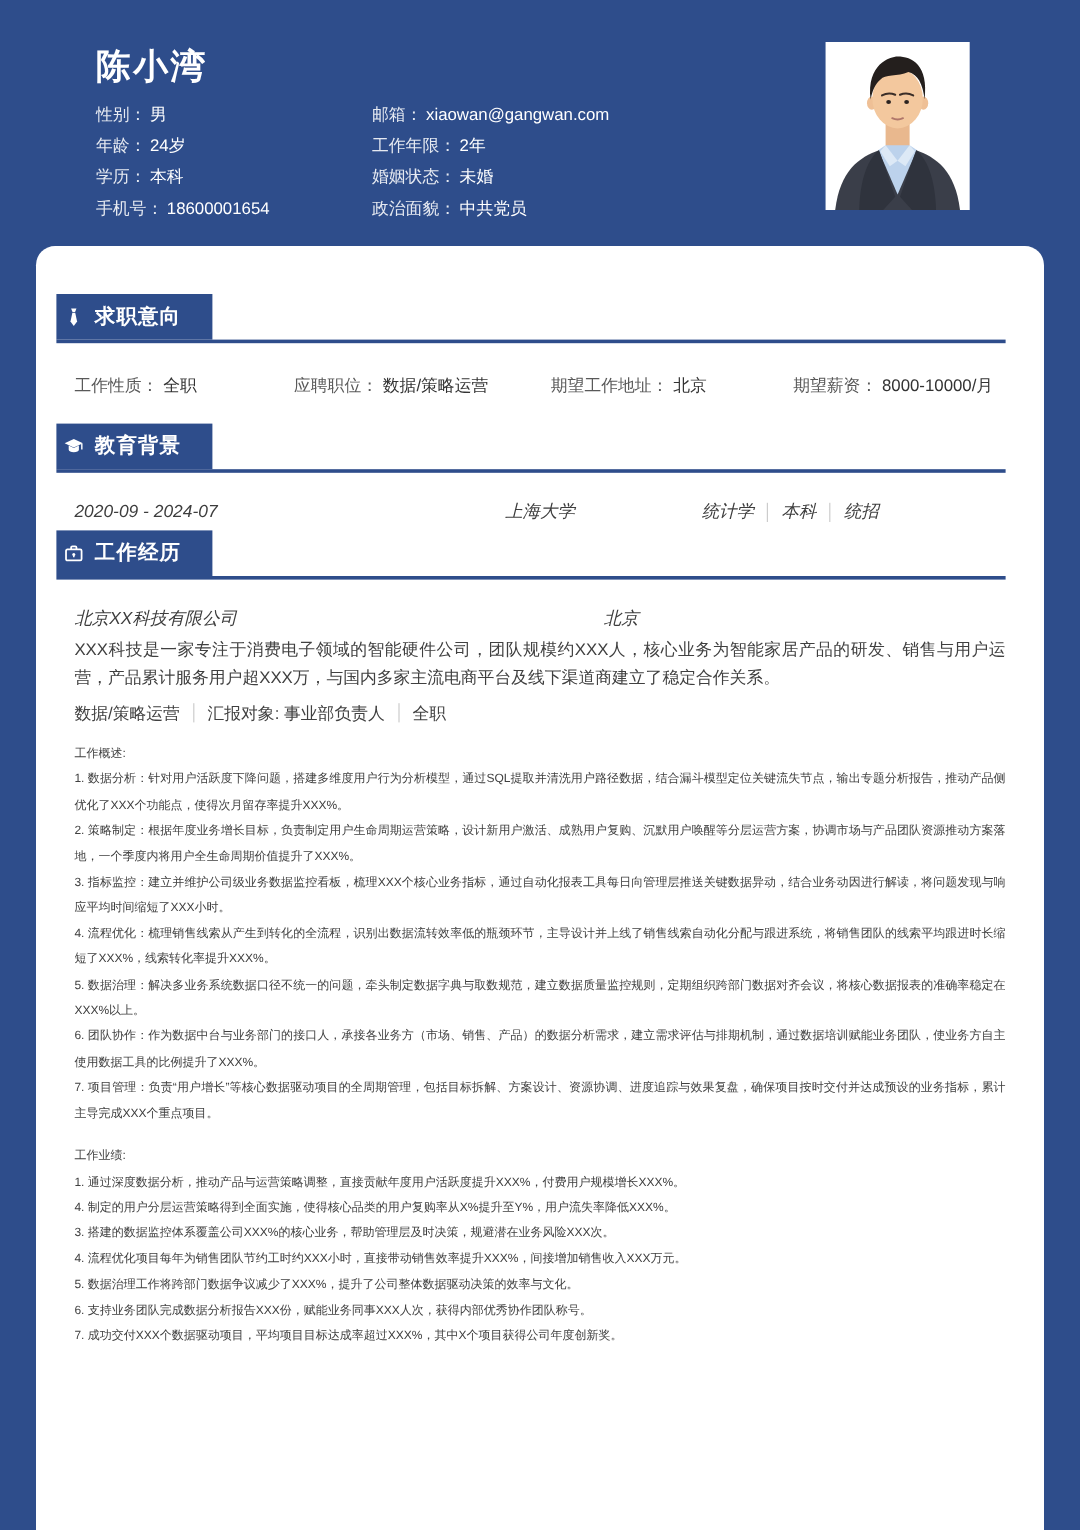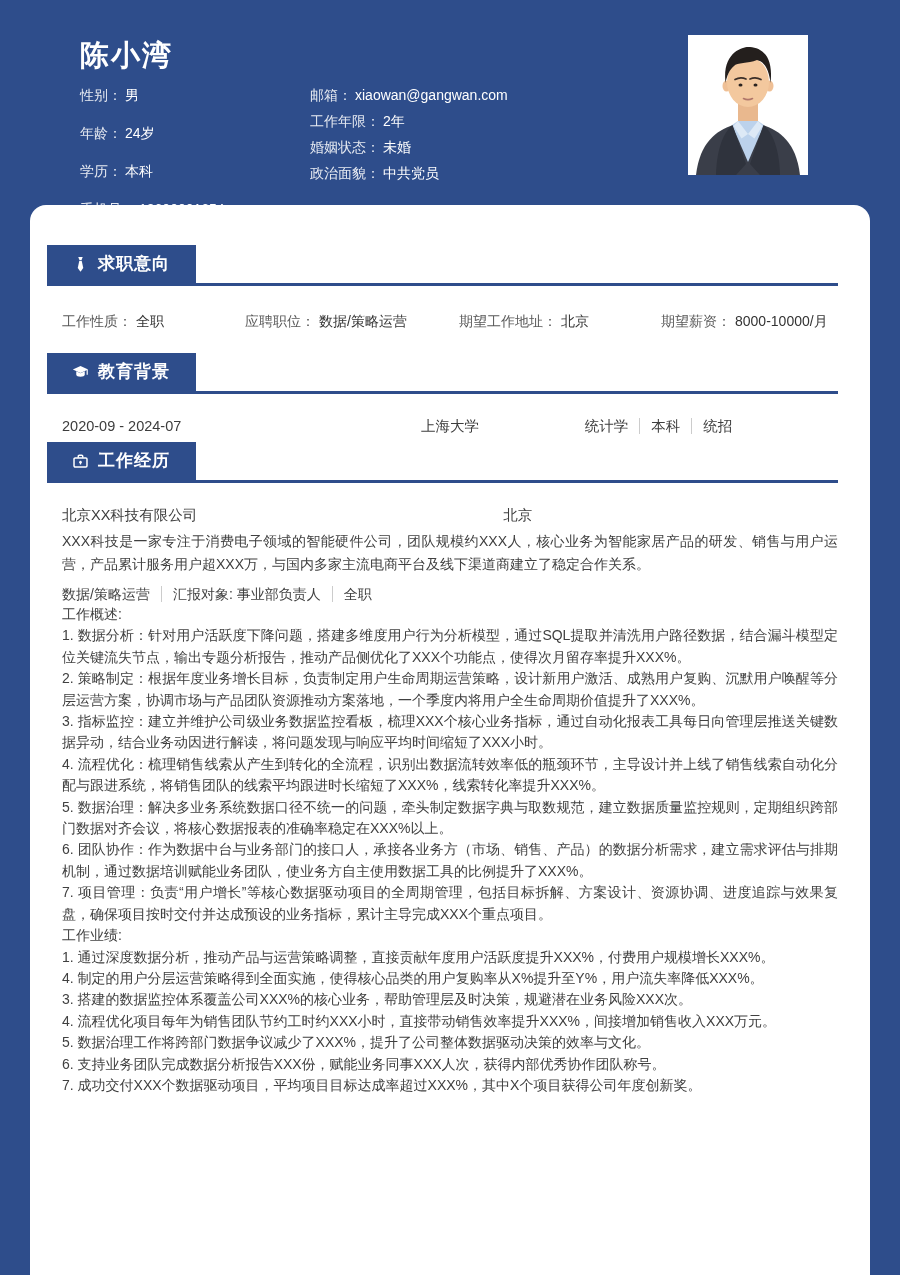--- a/index.html
+++ b/index.html
@@ -6,63 +6,63 @@
   body{
     width:900px;height:1275px;position:relative;overflow:hidden;
     background:#2e4d8b;
     font-family:"Liberation Sans","DejaVu Sans",sans-serif;
   }
   
   .top-header{position:absolute;top:0;left:0;right:0;height:181px;color:#fff;}
   .name{position:absolute;left:80px;top:36px;font-size:29px;font-weight:bold;letter-spacing:2px;}
   .info-cols{position:absolute;left:80px;top:82px;display:flex;font-size:14px;}
   .info-col{display:flex;flex-direction:column;}
-  .info-col.c1{width:230px;gap:12px;}
+  .info-col.c1{width:230px;}
   .info-row{height:26px;line-height:26px;white-space:nowrap;}
   .info-row .lbl{color:rgba(255,255,255,.88);}
   .info-row .val{color:#ffffff;margin-left:3px;}
   .photo{position:absolute;left:688px;top:35px;width:120px;height:140px;background:#fff;overflow:hidden;}
   .photo svg{display:block;}
   
   .card{
     position:absolute;left:30px;top:205px;width:840px;height:1070px;
     background:#ffffff;border-radius:16px 16px 0 0;
     padding:0 32px;box-sizing:border-box;overflow:hidden;
   }
   
   .sec-head{
     margin-left:-15px;border-bottom:3px solid #2e4d8b;line-height:0;
   }
   .sec-box{
     display:inline-flex;align-items:center;gap:9px;
     background:#2e4d8b;color:#fff;font-size:17px;font-weight:bold;
-    padding:9px 26px 9px 25px;line-height:20px;letter-spacing:1px;
+    padding:9px 26px 9px 6px;line-height:20px;letter-spacing:1px;
   }
   .sec-box svg{flex:0 0 auto;}
   .mt-sec1{margin-top:40px;}
   .mt-sec2{margin-top:22px;}
   .mt-sec3{margin-top:6px;}
   
   .intent-row{display:grid;grid-template-columns:183px 214px 202px auto;margin-top:27px;font-size:14px;}
   .intent-row2{margin-top:21px;font-size:14px;}
   .kv .lbl{color:#595959;}
   .kv .val{color:#333;margin-left:4px;}
   
-  .tri-row{display:flex;align-items:baseline;margin-top:23px;font-size:14.5px;color:#3d3d3d;}
+  .tri-row{display:flex;align-items:baseline;margin-top:23px;font-size:14.5px;color:#3d3d3d;font-style:italic;}
   .tri-row .l{flex:1;}
   .tri-row .c{flex:0 0 auto;}
   .tri-row .r{flex:1;text-align:center;}
   .sep-list span{padding:0 11px;border-left:1px solid #ccc;}
   .sep-list span:first-child{border-left:none;padding-left:0;}
   .sep-list span:last-child{padding-right:0;}
   
   .edu-para{font-size:14px;color:#404040;line-height:24px;margin-top:7px;text-align:justify;}
   .work-para{font-size:14px;color:#404040;line-height:23px;margin-top:5px;text-align:justify;}
   .meta-row{margin-top:10px;font-size:14px;color:#404040;}
-  .block{font-size:14px;color:#404040;line-height:21.4px;text-align:justify;}
+  .block{margin-top:14px;font-size:10px;color:#404040;line-height:21.4px;text-align:justify;}
   .block p{margin:0;}
   .note{margin-top:11px;font-size:14px;color:#404040;line-height:21.4px;}
 </style>
 </head>
 <body>
 
 <div class="top-header">
   <div class="name">陈小湾</div>
 
   <div class="info-cols">

